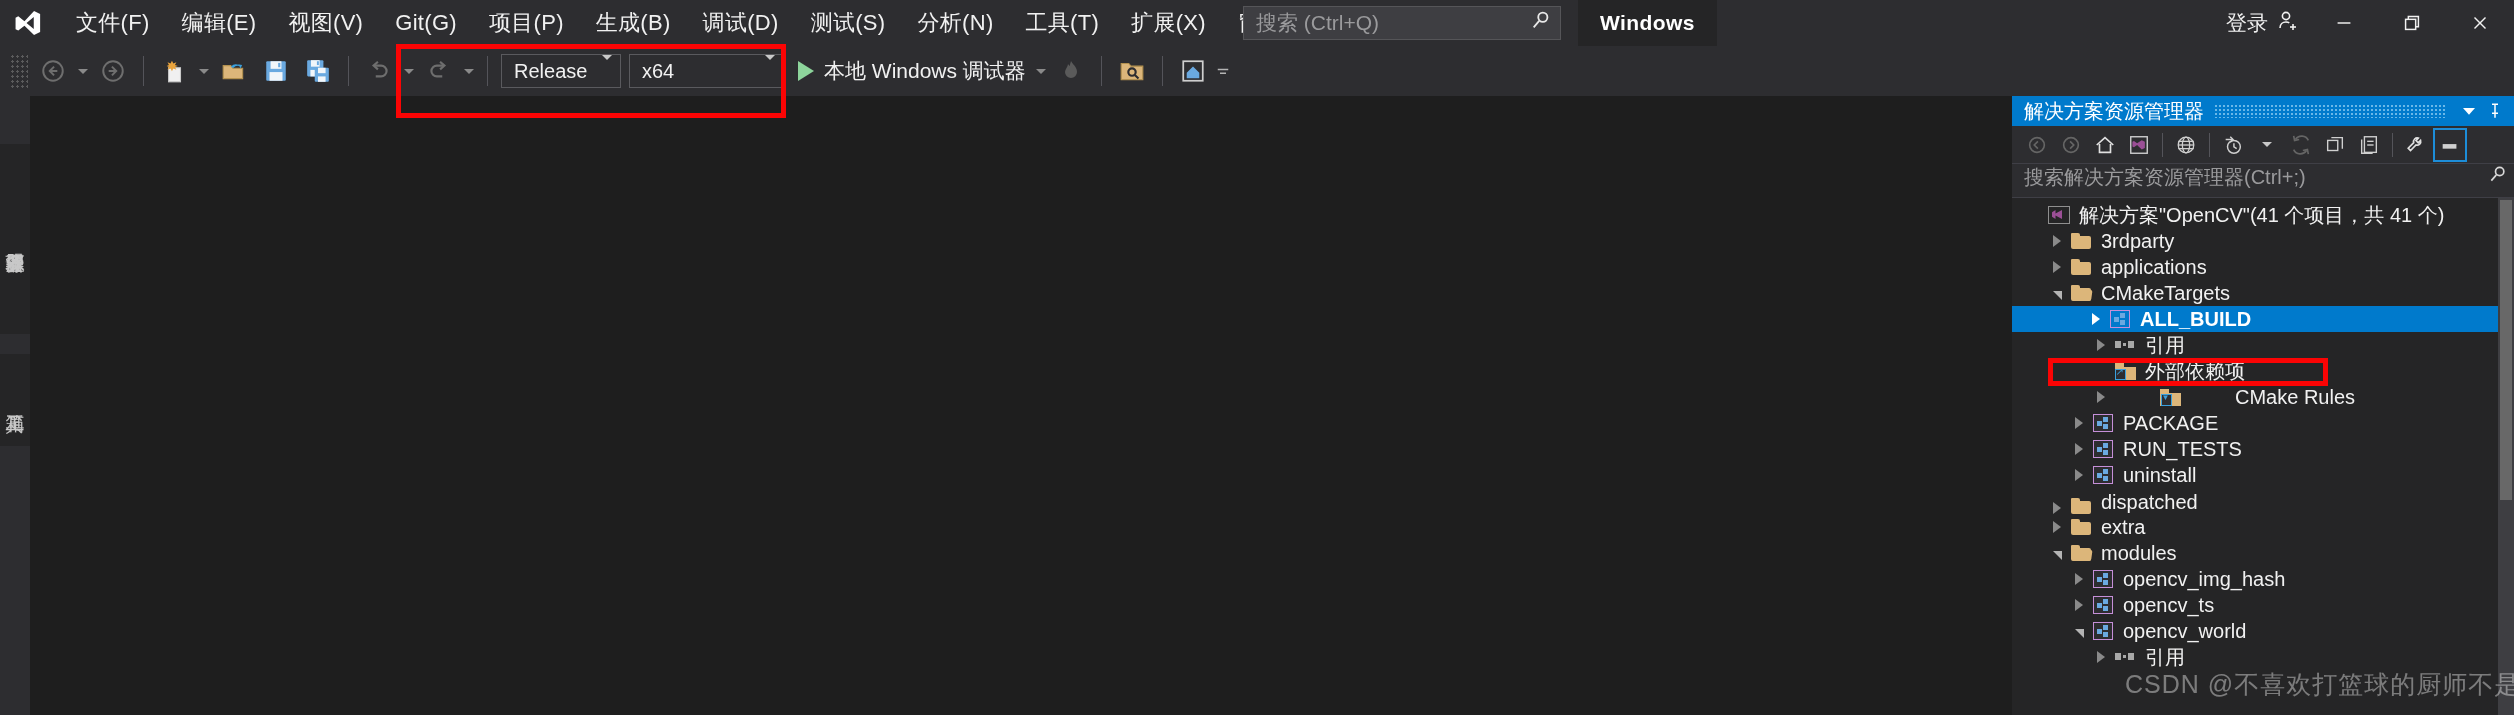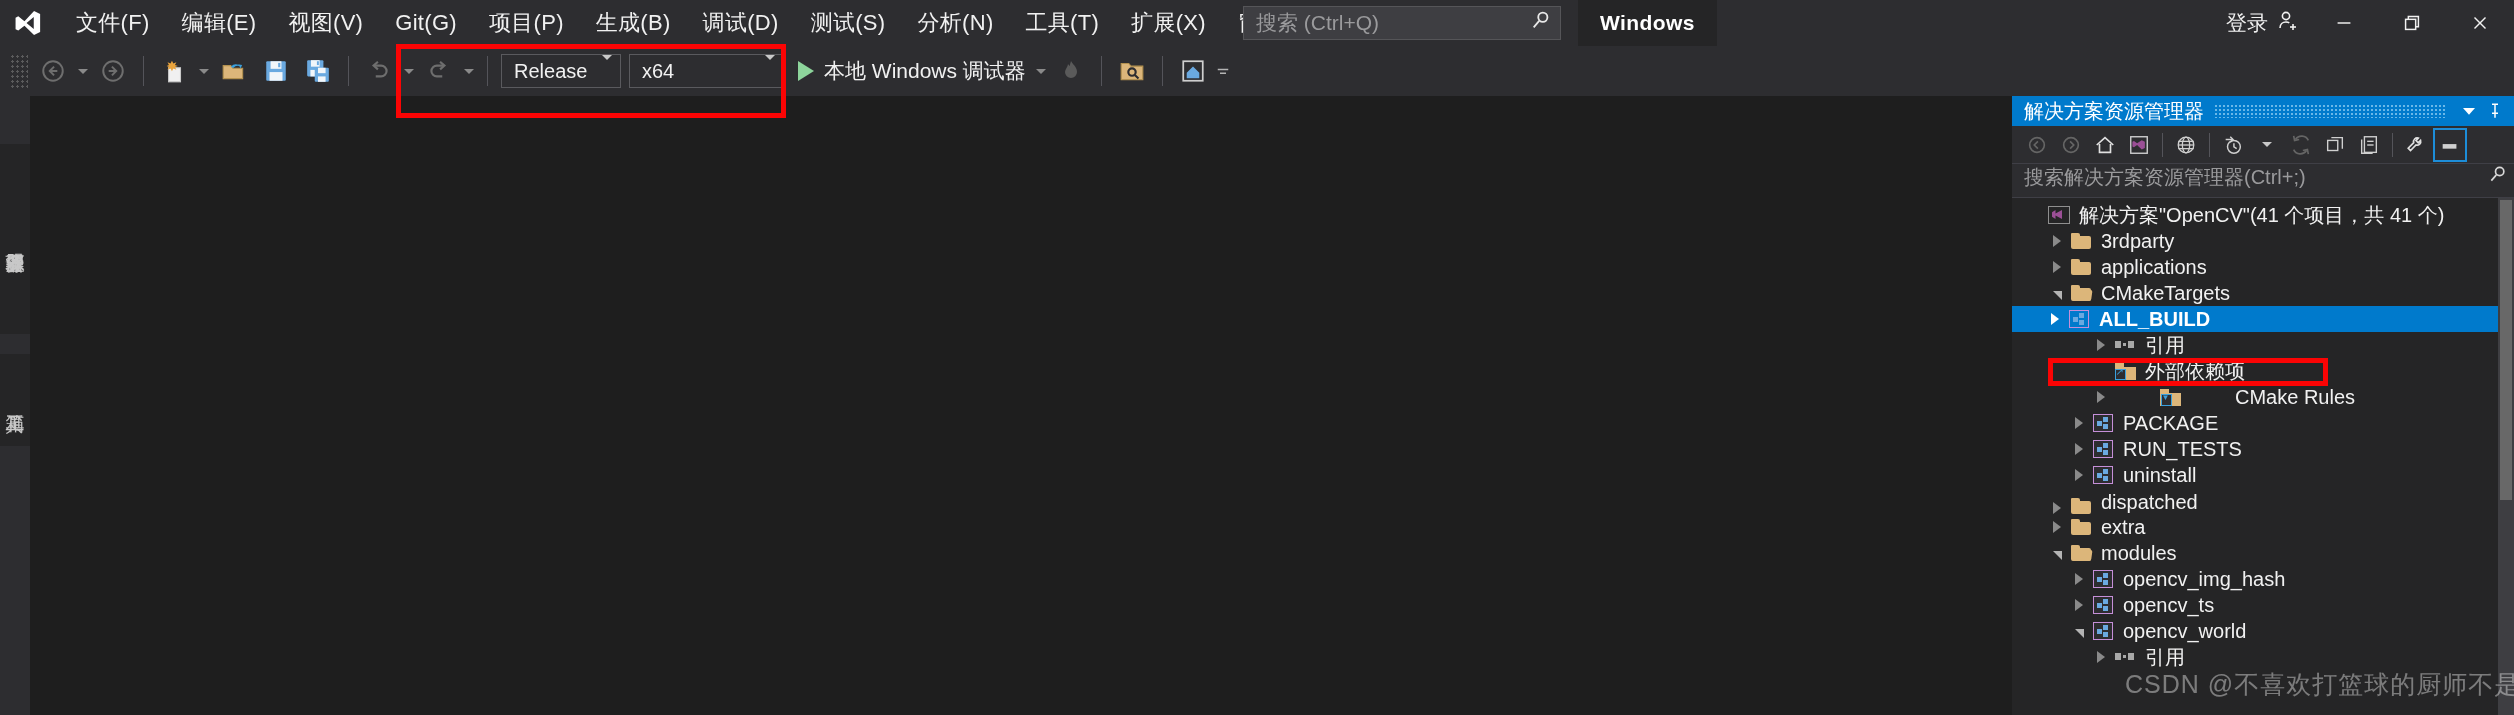--- a/index.html
+++ b/index.html
@@ -635,21 +635,21 @@
           </span>
           <span class="tico">
             <span class="folder open">
               <span class="tab"></span>
               <span class="body"></span>
               <span class="front"></span>
             </span>
           </span>
           <span class="tlabel">CMakeTargets</span>
         </div>
-        <div class="trow sel" style="padding-left: 32px;">
+        <div class="trow sel" style="padding-left: 73px;">
           <span class="twist">
             <span class="tw-arrow-closed"></span>
           </span>
           <span class="tico">
             <span class="proj-ico">
               <span class="p1"></span>
               <span class="p2"></span>
               <span class="p3"></span>
             </span>
           </span>

